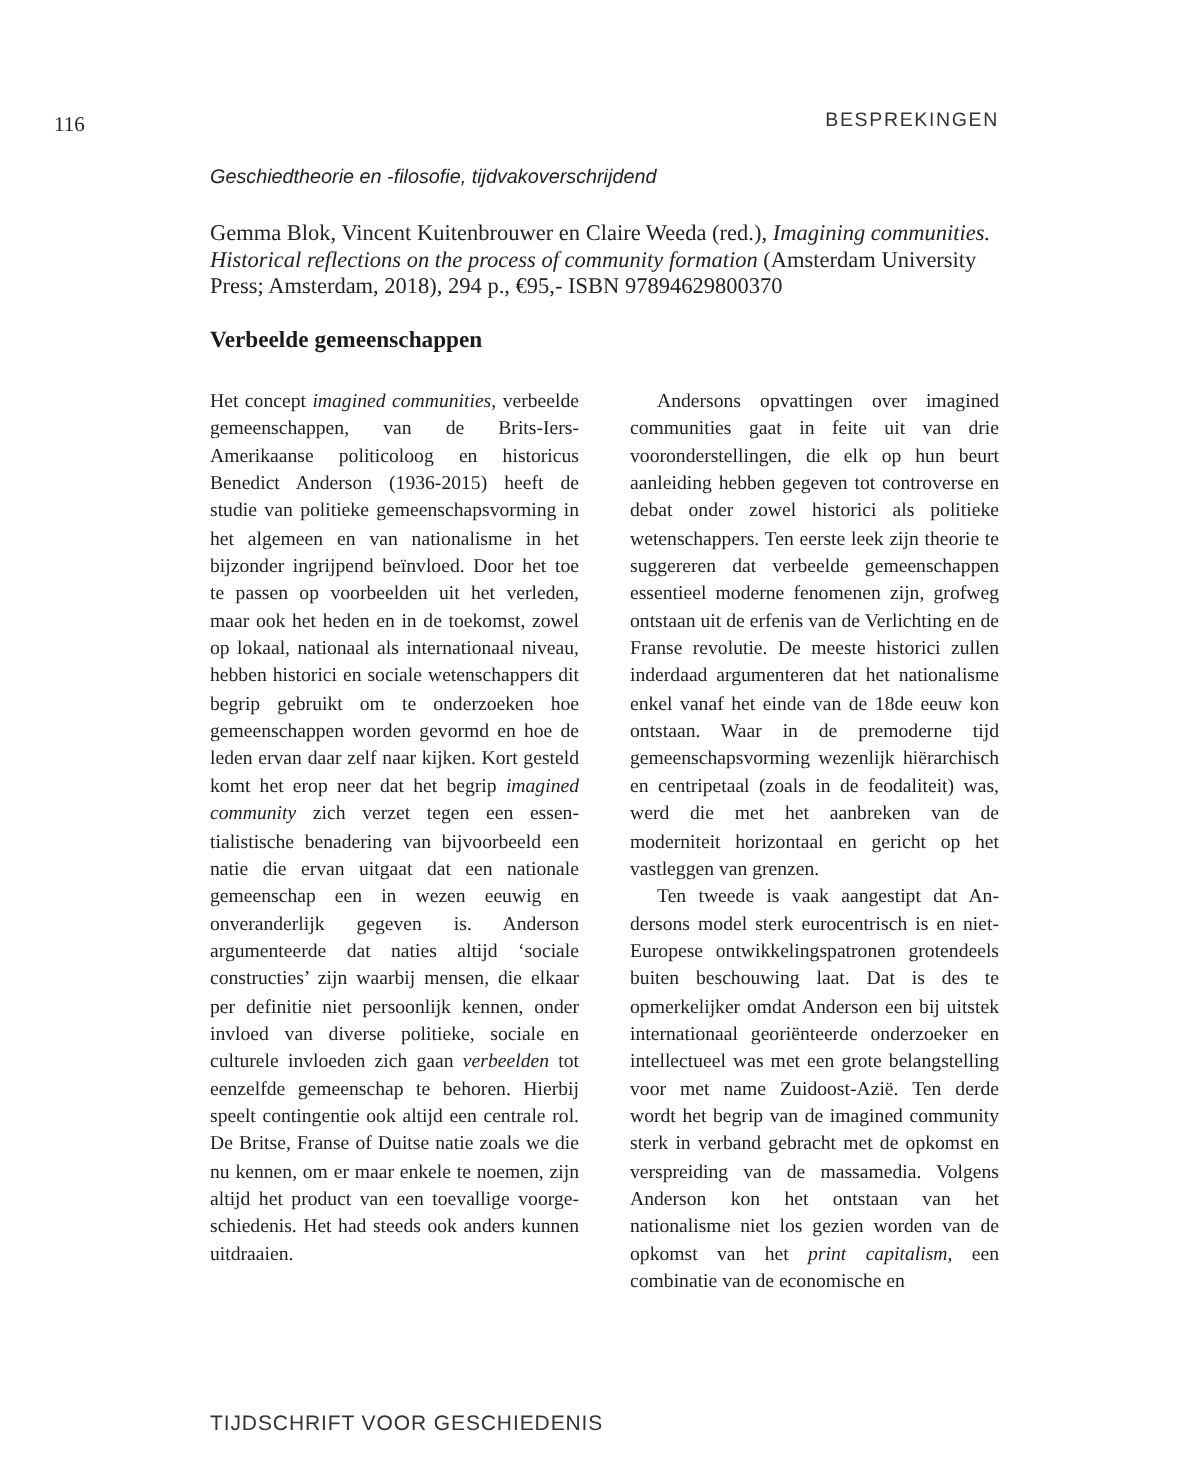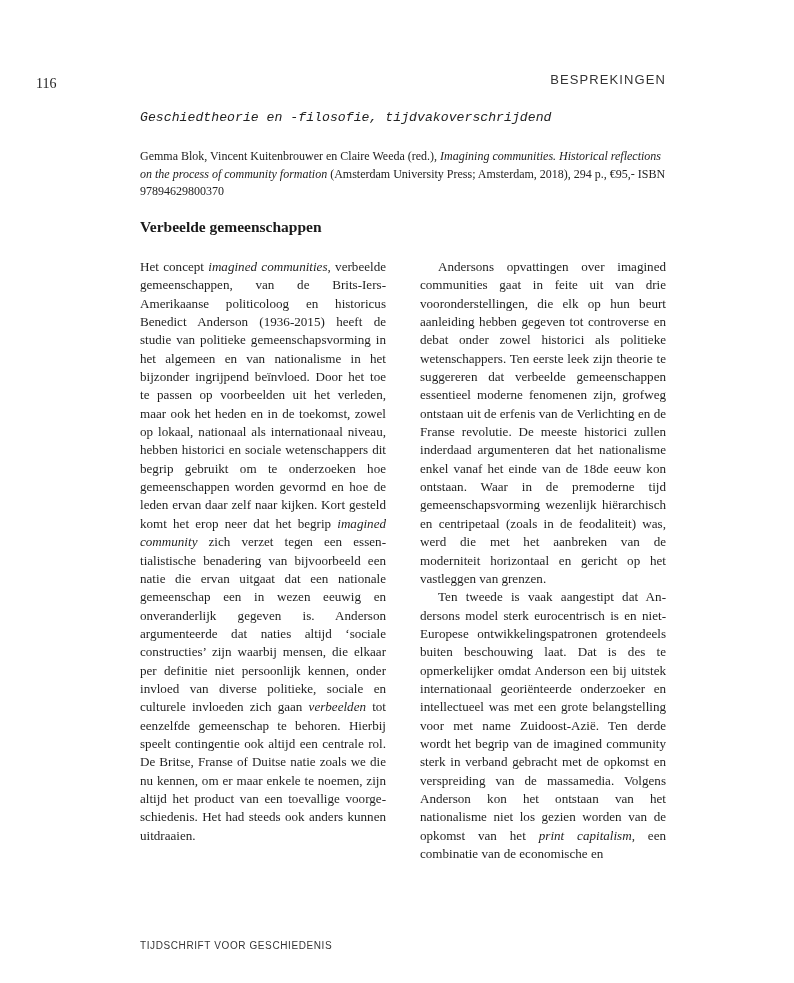--- a/index.html
+++ b/index.html
@@ -29,32 +29,32 @@
     top: 72px;
     font-family: "Liberation Sans", sans-serif;
     font-size: 13px;
     letter-spacing: 1.1px;
     color: #333;
   }
   .section-label {
     position: absolute;
     left: 140px;
     top: 110px;
-    font-family: Liberation Mono, monospace;
+    font-family: Liberation Sans, sans-serif;
     font-style: italic;
     font-size: 13.2px;
     color: #222;
   }
   .citation {
     position: absolute;
     left: 140px;
     top: 148px;
     width: 530px;
     font-family: "Liberation Serif", serif;
-    font-size: 12px;
+    font-size: 15px;
     line-height: 17.5px;
     color: #222;
   }
   .citation i { font-style: italic; }
   .review-title {
     position: absolute;
     left: 140px;
     top: 218px;
     font-family: "Liberation Serif", serif;
     font-weight: bold;
@@ -79,21 +79,21 @@
   }
   .column p.indent {
     text-indent: 18px;
   }
   .column i { font-style: italic; }
   .footer {
     position: absolute;
     left: 140px;
     top: 940px;
     font-family: "Liberation Sans", sans-serif;
-    font-size: 10px;
+    font-size: 14px;
     letter-spacing: 0.6px;
     color: #333;
   }
 </style>
 </head>
 <body>
 
 <div class="page-number">116</div>
 <div class="running-head">BESPREKINGEN</div>
 

